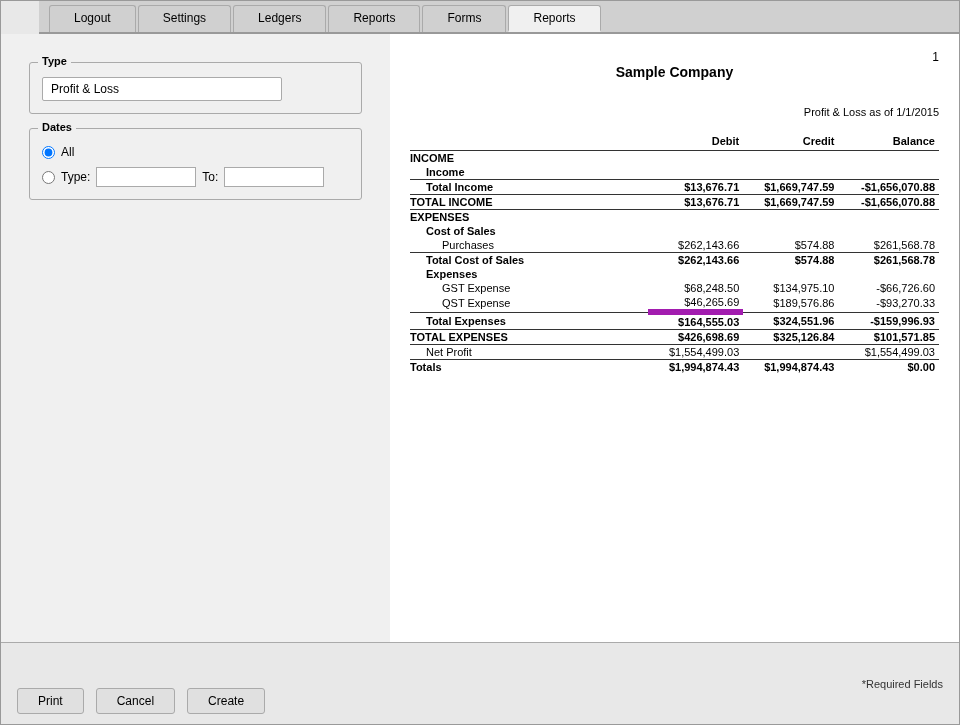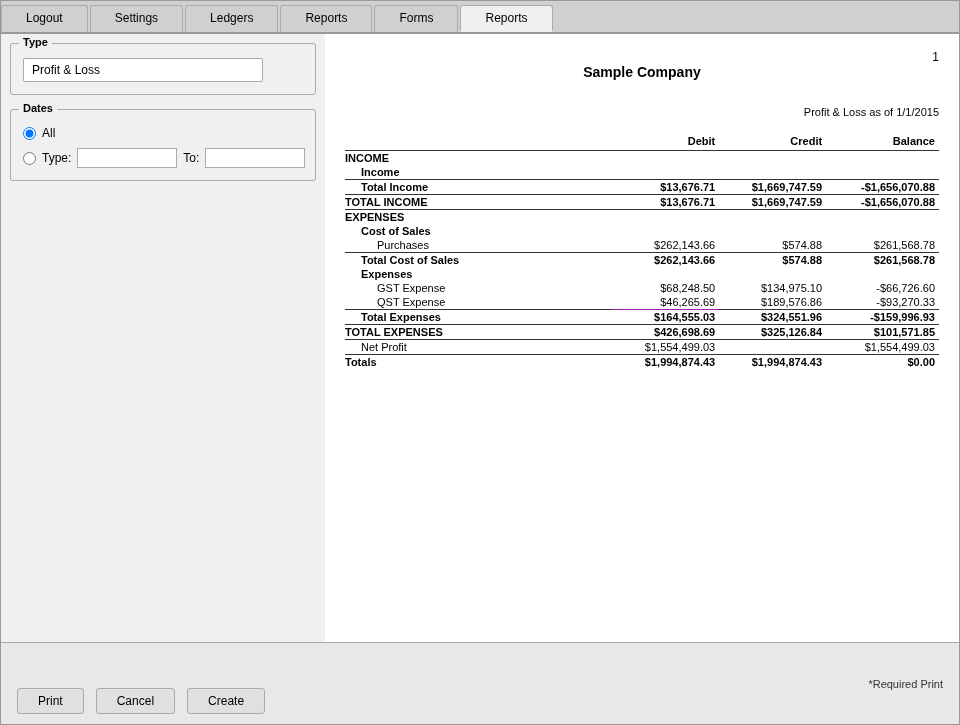--- a/index.html
+++ b/index.html
@@ -1,29 +1,29 @@
 <!DOCTYPE html>
 <html><head>
   <meta charset="utf-8">
   <style>
     * { box-sizing: border-box; margin: 0; padding: 0; }
     body { font-family: Arial, sans-serif; font-size: 12px; background: #d0d0d0; width: 960px; height: 725px; overflow: hidden; }
 
     .app-window { width: 960px; height: 725px; background: #e8e8e8; display: flex; flex-direction: column; border: 1px solid #999; }
 
     
-    .tab-bar { display: flex; background: #d0d0d0; border-bottom: 2px solid #999; padding-top: 4px; gap: 2px; }
+    .tab-bar { display: flex; background: #d0d0d0; border-bottom: 2px solid #999; padding-top: 4px; padding-left: 10px; gap: 2px; margin-left: 38px; }
     .tab { padding: 5px 24px; background: #d0d0d0; border: 1px solid #aaa; border-bottom: none; cursor: pointer; font-size: 12px; border-radius: 3px 3px 0 0; }
     .tab.active { background: #f0f0f0; border-bottom: 2px solid #f0f0f0; z-index: 1; font-weight: normal; }
 
     
     .main-content { display: flex; flex: 1; background: #f0f0f0; overflow: hidden; }
 
     
-    .left-panel { width: 324px; padding: 9px; flex-shrink: 0; }
+    .left-panel { width: 389px; padding: 28px; flex-shrink: 0; }
 
     .fieldset-box { border: 1px solid #aaa; border-radius: 3px; padding: 8px 12px 12px; margin-bottom: 14px; position: relative; }
     .fieldset-label { position: absolute; top: -8px; left: 8px; background: #f0f0f0; padding: 0 4px; font-size: 11px; font-weight: bold; }
 
     .type-select { width: 240px; margin-top: 6px; padding: 4px 8px; border: 1px solid #aaa; background: white; font-size: 12px; border-radius: 2px; }
 
     .dates-box { border: 1px solid #aaa; border-radius: 3px; padding: 8px 12px 12px; position: relative; }
 
     .radio-row { display: flex; align-items: center; gap: 6px; margin-top: 8px; }
     .radio-row label { font-size: 12px; }
@@ -172,21 +172,21 @@
       <td class="col-balance" style="">-$66,726.60</td>
     </tr>
             <tr>
       <td class="col-label" style="padding-left:32px;">QST Expense</td>
       <td class="col-debit" style="">$46,265.69</td>
       <td class="col-credit" style="">$189,576.86</td>
       <td class="col-balance" style="">-$93,270.33</td>
     </tr>
             <tr>
       <td class="col-label" style="padding-left:16px;font-weight:bold;border-top:1px solid #333;">Total Expenses</td>
-      <td class="col-debit" style="font-weight:bold;border-top:1px solid #a21caf;">$164,555.03</td>
+      <td class="col-debit" style="font-weight:bold;border-top:6px solid #a21caf;">$164,555.03</td>
       <td class="col-credit" style="font-weight:bold;border-top:1px solid #333;">$324,551.96</td>
       <td class="col-balance" style="font-weight:bold;border-top:1px solid #333;">-$159,996.93</td>
     </tr>
             <tr>
       <td class="col-label" style="padding-left:0px;font-weight:bold;border-top:1px solid #333;border-bottom:1px solid #333;">TOTAL EXPENSES</td>
       <td class="col-debit" style="font-weight:bold;border-top:1px solid #333;border-bottom:1px solid #333;">$426,698.69</td>
       <td class="col-credit" style="font-weight:bold;border-top:1px solid #333;border-bottom:1px solid #333;">$325,126.84</td>
       <td class="col-balance" style="font-weight:bold;border-top:1px solid #333;border-bottom:1px solid #333;">$101,571.85</td>
     </tr>
             <tr>
@@ -206,16 +206,16 @@
 
     </div>
   </div>
 
   <div class="footer">
     <div class="footer-left">
       <button class="btn">Print</button>
       <button class="btn">Cancel</button>
       <button class="btn">Create</button>
     </div>
-    <div class="footer-right">*Required Print</div>
+    <div class="footer-right">*Required Fields</div>
   </div>
 
 </div>
 
 </body></html>

